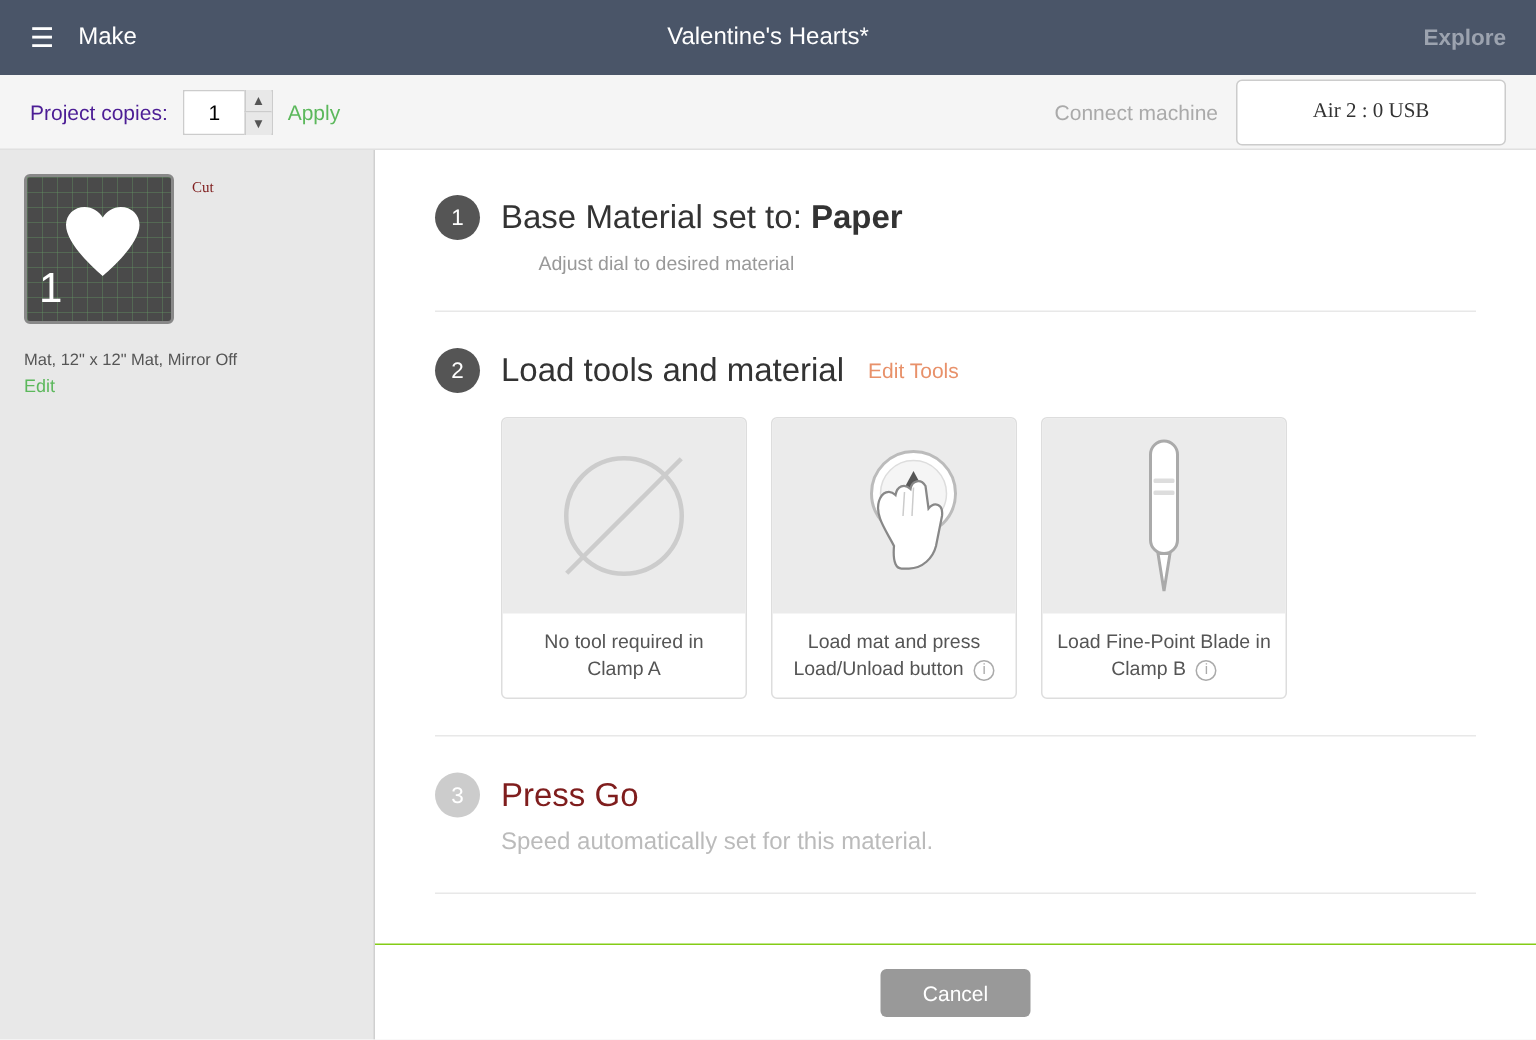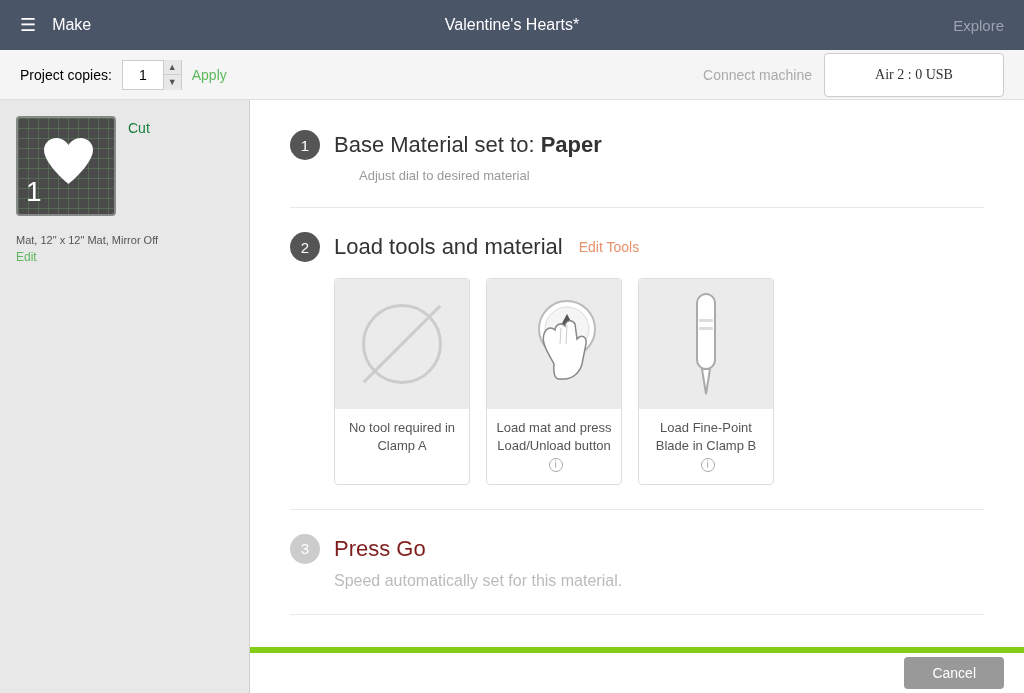--- a/index.html
+++ b/index.html
@@ -10,32 +10,32 @@
       background: #4a5568;
       height: 50px;
       display: flex;
       align-items: center;
       padding: 0 20px;
       position: relative;
     }
     .header-menu-icon { color: white; font-size: 18px; cursor: pointer; margin-right: 16px; }
     .header-make { color: white; font-size: 16px; font-weight: 500; }
     .header-title { position: absolute; left: 50%; transform: translateX(-50%); color: white; font-size: 16px; font-weight: 400; }
-    .header-explore { position: absolute; right: 20px; color: #9ca3af; font-size: 15px; cursor: pointer; }
+    .header-explore { position: absolute; right: 20px; color: #9ca3af; font-size: 15px; cursor: pointer; font-weight: bold; }
 
     
     .sub-header {
       background: #f5f5f5;
       border-bottom: 1px solid #e0e0e0;
       height: 50px;
       display: flex;
       align-items: center;
       padding: 0 20px;
     }
-    .project-copies-label { font-size: 14px; color: #000000; margin-right: 10px; }
+    .project-copies-label { font-size: 14px; color: #4c1d95; margin-right: 10px; }
     .copies-input-wrapper {
       display: flex;
       align-items: center;
       border: 1px solid #ccc;
       background: white;
       height: 30px;
     }
     .copies-input {
       width: 40px;
       text-align: center;
@@ -118,21 +118,21 @@
       margin-bottom: 8px;
     }
     .mat-number {
       position: absolute;
       bottom: 6px;
       left: 8px;
       color: white;
       font-size: 28px;
       font-weight: 300;
     }
-    .cut-label { font-size: 14px; color: #15803d; margin-left: 110px; margin-top: -108px; }
+    .cut-label { font-size: 10px; color: #7f1d1d; margin-left: 110px; margin-top: -108px; font-family: Liberation Serif, serif; }
     .mat-info { font-size: 11px; color: #555; margin-top: 108px; clear: both; }
     .edit-link { color: #5cb85c; font-size: 12px; cursor: pointer; margin-top: 4px; }
 
     
     .content {
       flex: 1;
       background: white;
       padding: 30px 40px;
       overflow-y: auto;
       position: relative;
@@ -192,21 +192,21 @@
     }
 
     
     .tool-cards {
       display: flex;
       gap: 16px;
       margin-top: 16px;
       margin-left: 44px;
     }
     .tool-card {
-      width: 136px;
+      width: 164px;
       border: 1px solid #ddd;
       border-radius: 4px;
       overflow: hidden;
       background: white;
     }
     .tool-card-image {
       height: 130px;
       background: #ebebeb;
       display: flex;
       align-items: center;
@@ -244,27 +244,27 @@
     }
 
     .speed-text { font-size: 16px; color: #bbb; margin-left: 44px; margin-top: 6px; }
 
     
     .footer {
       position: absolute;
       bottom: 0;
       right: 0;
       left: 0;
-      height: 46px;
-      display: flex;
-      align-items: center;
-      justify-content: flex-end;
+      height: 64px;
+      display: flex;
+      align-items: center;
+      justify-content: center;
       padding: 0 20px;
       background: white;
-      border-top: 6px solid #84cc16;
+      border-top: 1px solid #84cc16;
     }
     .cancel-btn {
       background: #999;
       color: white;
       border: none;
       border-radius: 4px;
       padding: 8px 28px;
       font-size: 14px;
       cursor: pointer;
     }

